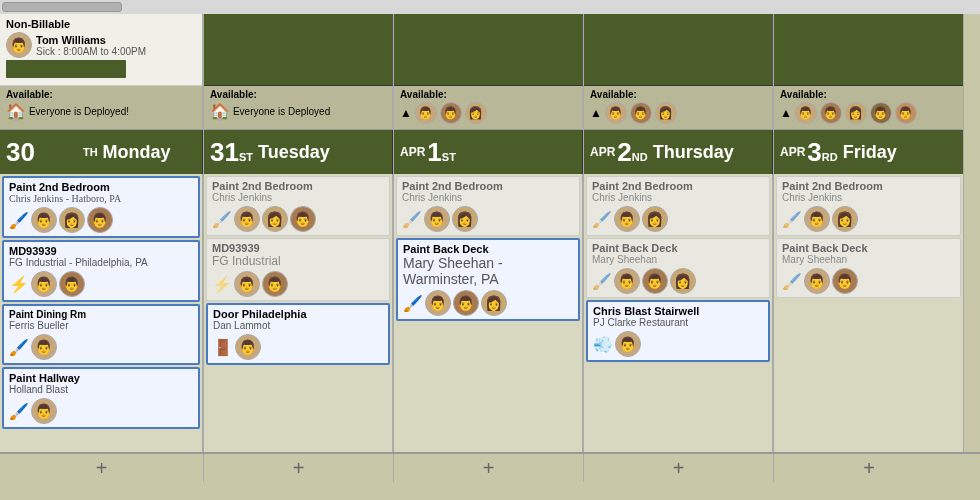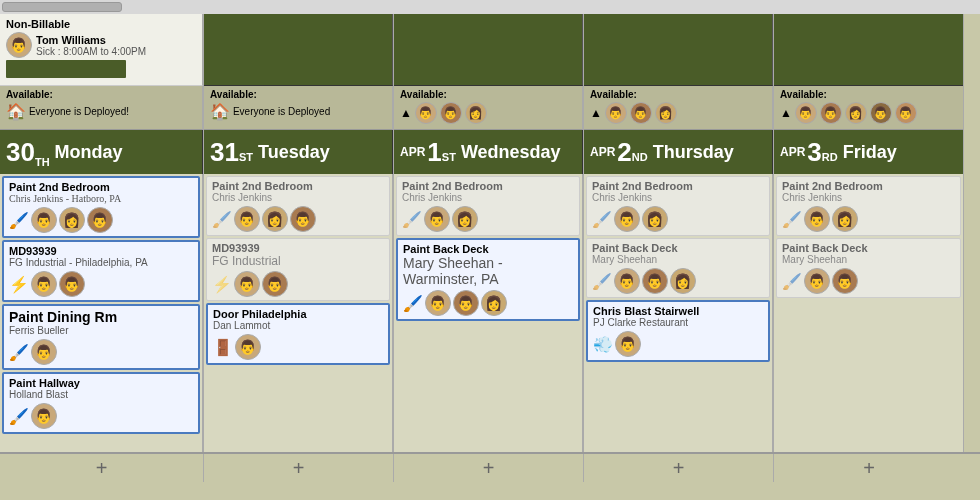--- a/index.html
+++ b/index.html
@@ -63,21 +63,21 @@
 
     <div style="background:#b8b898;padding:3px 6px;border-bottom:1px solid #999;min-height:44px;border-right:1px solid #aaa;">
       <div style="font-weight:bold;font-size:10px;">Available:</div>
       <div style="display:flex;align-items:center;gap:3px;margin-top:2px;">
         <span style="font-size:16px;">🏠</span>
         <span style="font-size:10px;">Everyone is Deployed!</span>
       </div>
     </div>
 
     <div style="background:#4a5c28;color:white;padding:4px 6px;display:flex;align-items:center;min-height:44px;border-right:1px solid #333;">
-      <div style="display:flex;align-items:flex-end;">
+      <div style="display:flex;align-items:center;gap:48px;">
         <span style="font-size:26px;font-weight:bold;">30</span>
         <span style="font-size:11px;font-weight:bold;vertical-align:super;">TH</span>
       </div>
       <span style="font-size:18px;font-weight:bold;margin-left:5px;">Monday</span>
     </div>
 
     <div style="flex:1;background:#d8d8c0;display:flex;flex-direction:column;gap:2px;padding:2px;overflow:hidden;border-right:1px solid #aaa;padding-bottom:30px;">
 
       <div style="background:white;border:2px solid #4a7abf;background:#f0f4ff;padding:3px 5px;border-radius:2px;">
         <div style="font-weight:bold;font-size:11px;">Paint 2nd Bedroom</div>
@@ -94,21 +94,21 @@
         <div style="font-weight:bold;font-size:11px;">MD93939</div>
         <div style="font-size:10px;color:#555;">FG Industrial - Philadelphia, PA</div>
         <div style="display:flex;align-items:center;gap:2px;margin-top:3px;">
           <span style="font-size:16px;">⚡</span>
           <div style="width:26px;height:26px;border-radius:50%;background:#c8a87a;display:flex;align-items:center;justify-content:center;font-size:14px;border:1px solid #aaa;">👨</div>
           <div style="width:26px;height:26px;border-radius:50%;background:#a87a50;display:flex;align-items:center;justify-content:center;font-size:14px;border:1px solid #aaa;">👨</div>
         </div>
       </div>
 
       <div style="background:white;border:2px solid #4a7abf;background:#f0f4ff;padding:3px 5px;border-radius:2px;">
-        <div style="font-weight:bold;font-size:14px;">Paint Dining Rm</div>
+        <div style="font-weight:bold;font-size:10px;">Paint Dining Rm</div>
         <div style="font-size:10px;color:#555;">Ferris Bueller</div>
         <div style="display:flex;align-items:center;gap:2px;margin-top:3px;">
           <span style="font-size:16px;">🖌️</span>
           <div style="width:26px;height:26px;border-radius:50%;background:#c8a87a;display:flex;align-items:center;justify-content:center;font-size:14px;border:1px solid #aaa;">👨</div>
         </div>
       </div>
 
       <div style="background:white;border:2px solid #4a7abf;background:#f0f4ff;padding:3px 5px;border-radius:2px;">
         <div style="font-weight:bold;font-size:11px;">Paint Hallway</div>
         <div style="font-size:10px;color:#555;">Holland Blast</div>
@@ -182,21 +182,20 @@
         <div style="width:22px;height:22px;border-radius:50%;background:#a87a50;display:flex;align-items:center;justify-content:center;font-size:12px;border:1px solid #aaa;">👨</div>
         <div style="width:22px;height:22px;border-radius:50%;background:#c8a870;display:flex;align-items:center;justify-content:center;font-size:12px;border:1px solid #aaa;">👩</div>
       </div>
     </div>
     <div style="background:#4a5c28;color:white;padding:4px 6px;display:flex;align-items:center;min-height:44px;border-right:1px solid #333;">
       <span style="font-size:12px;font-weight:bold;margin-right:2px;">APR</span>
       <div style="display:flex;align-items:baseline;">
         <span style="font-size:26px;font-weight:bold;">1</span>
         <span style="font-size:11px;font-weight:bold;vertical-align:super;">ST</span>
       </div>
-      <span style="font-size:18px;font-weight:bold;margin-left:5px;">Wednesday</span>
     </div>
     <div style="flex:1;background:#d8d8c0;display:flex;flex-direction:column;gap:2px;padding:2px;overflow:hidden;border-right:1px solid #aaa;padding-bottom:30px;">
 
       <div style="background:#e8e8e0;border:1px solid #ccc;padding:3px 5px;border-radius:2px;">
         <div style="font-weight:bold;font-size:11px;color:#666;">Paint 2nd Bedroom</div>
         <div style="font-size:10px;color:#888;">Chris Jenkins</div>
         <div style="display:flex;align-items:center;gap:2px;margin-top:3px;">
           <span style="font-size:16px;opacity:0.5;">🖌️</span>
           <div style="width:26px;height:26px;border-radius:50%;background:#c8a87a;display:flex;align-items:center;justify-content:center;font-size:14px;border:1px solid #aaa;">👨</div>
           <div style="width:26px;height:26px;border-radius:50%;background:#c8a870;display:flex;align-items:center;justify-content:center;font-size:14px;border:1px solid #aaa;">👩</div>

